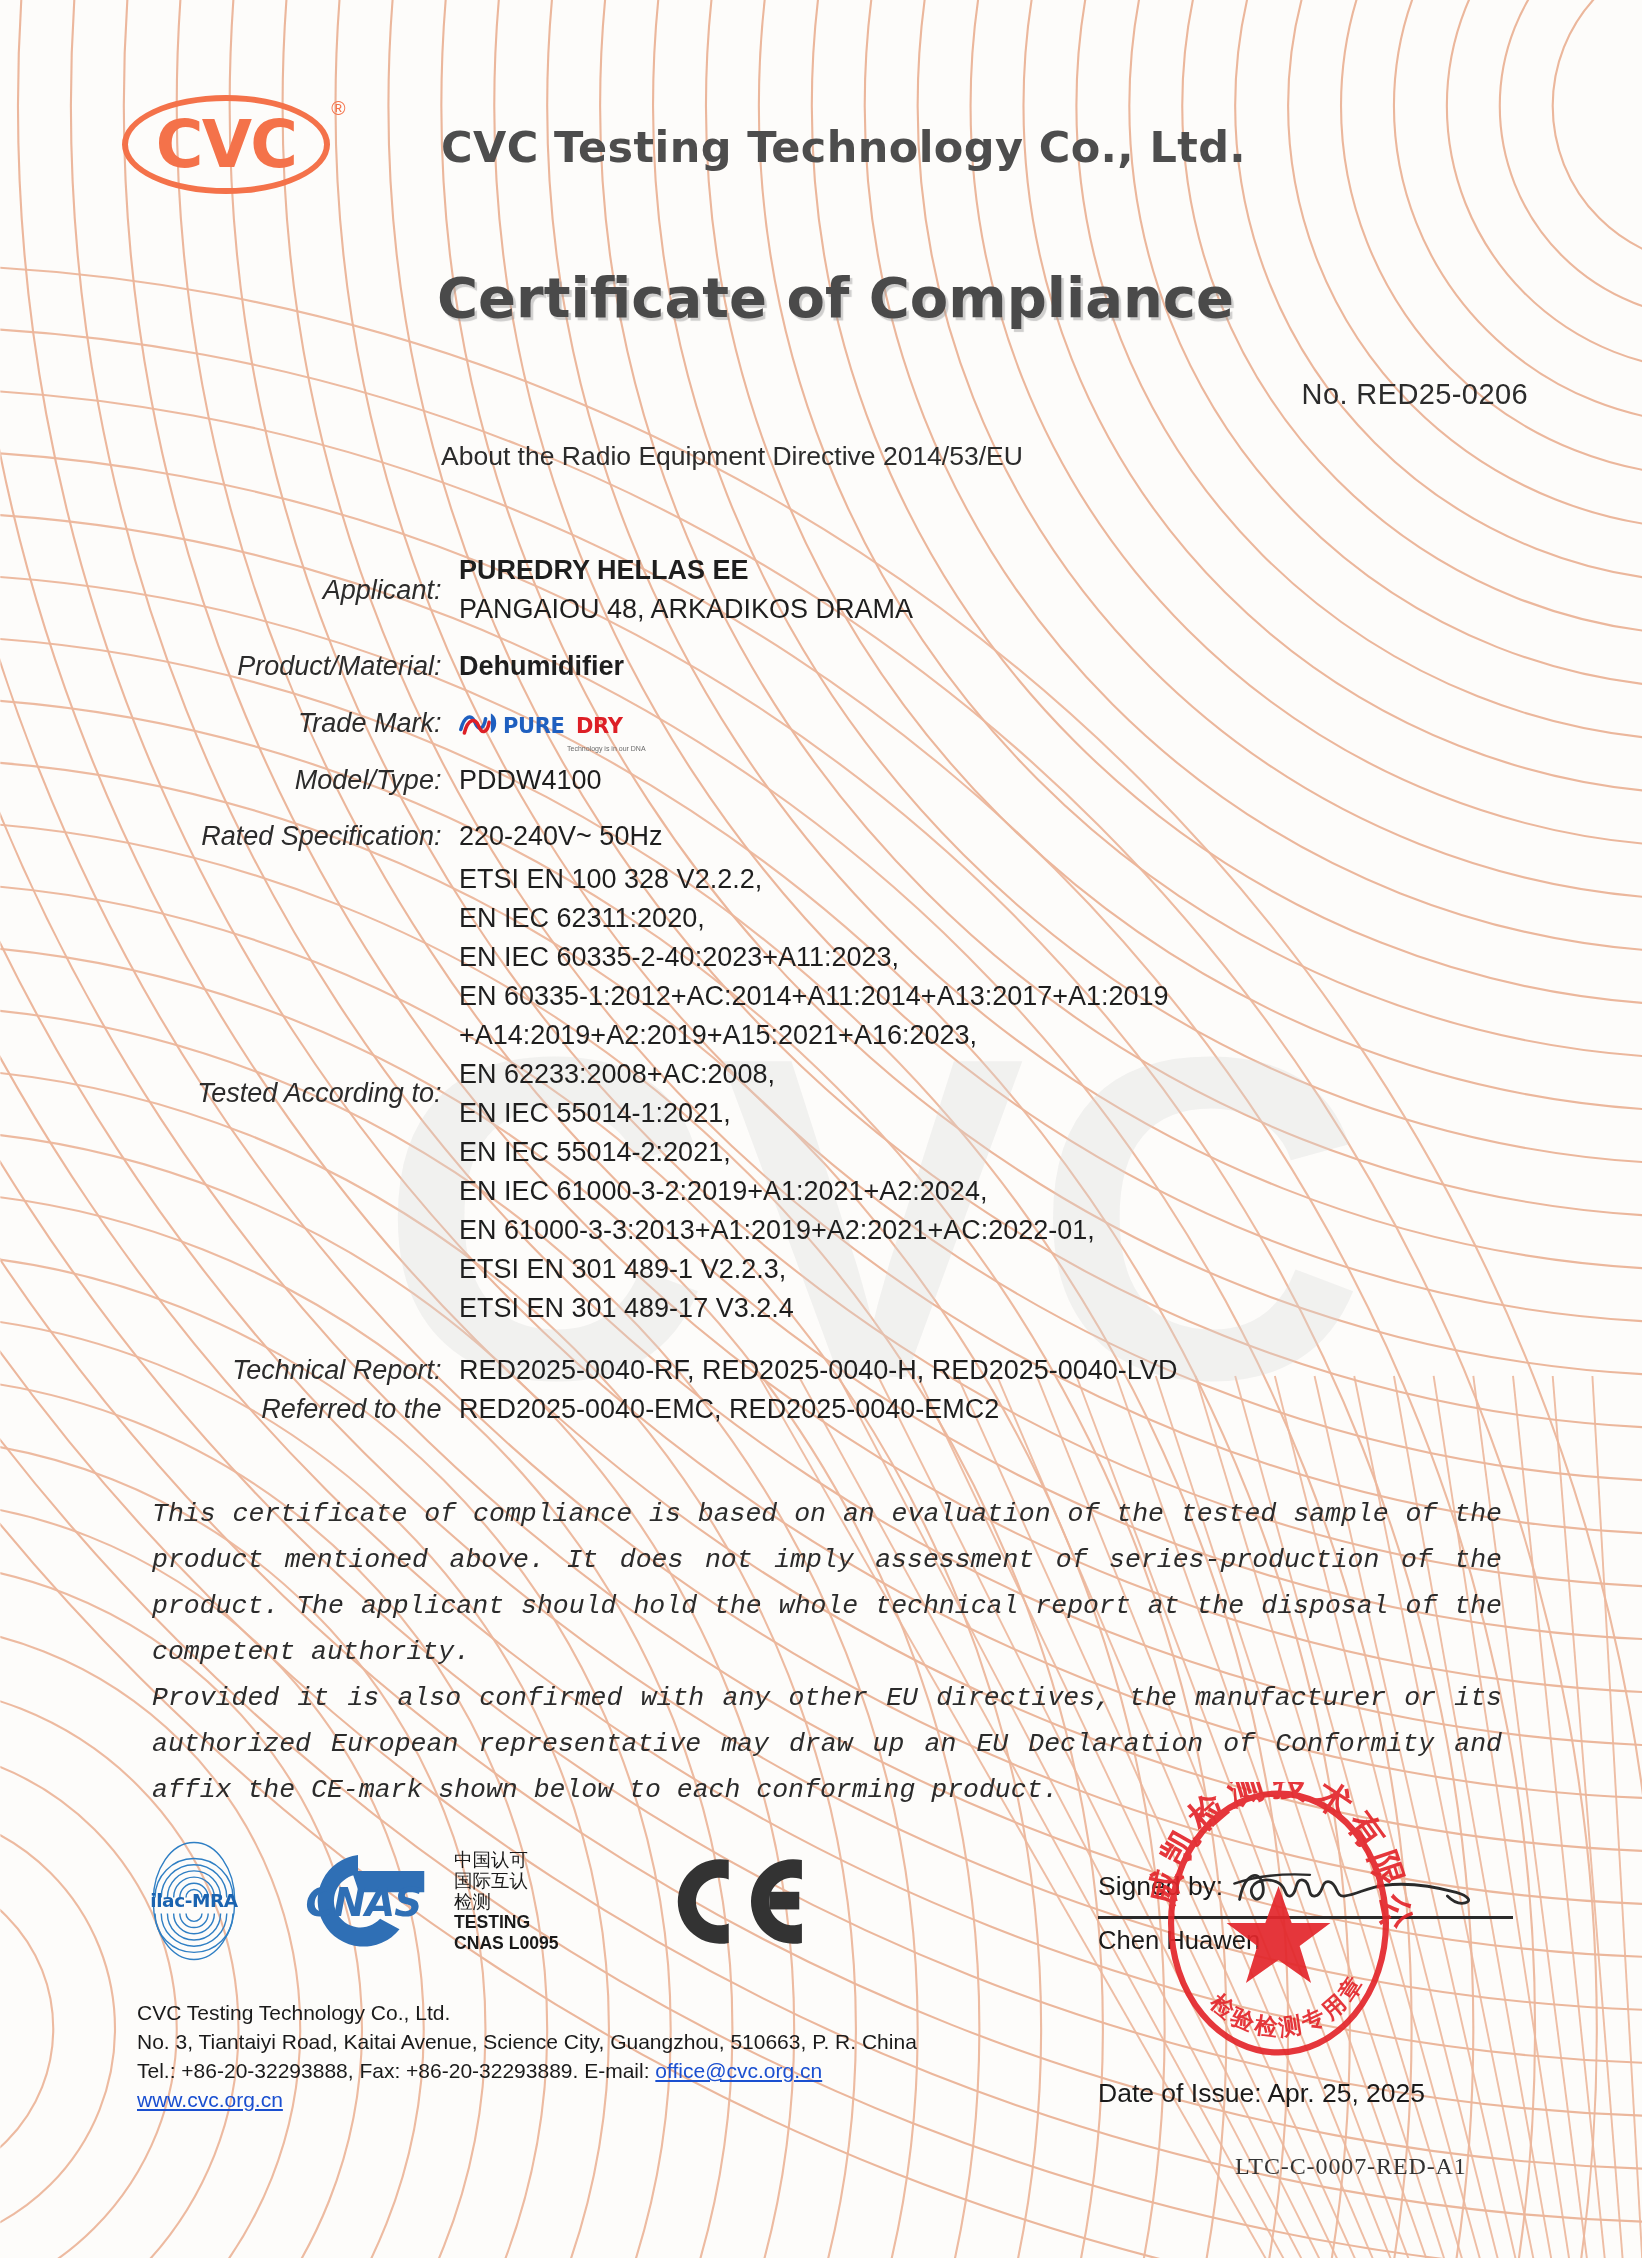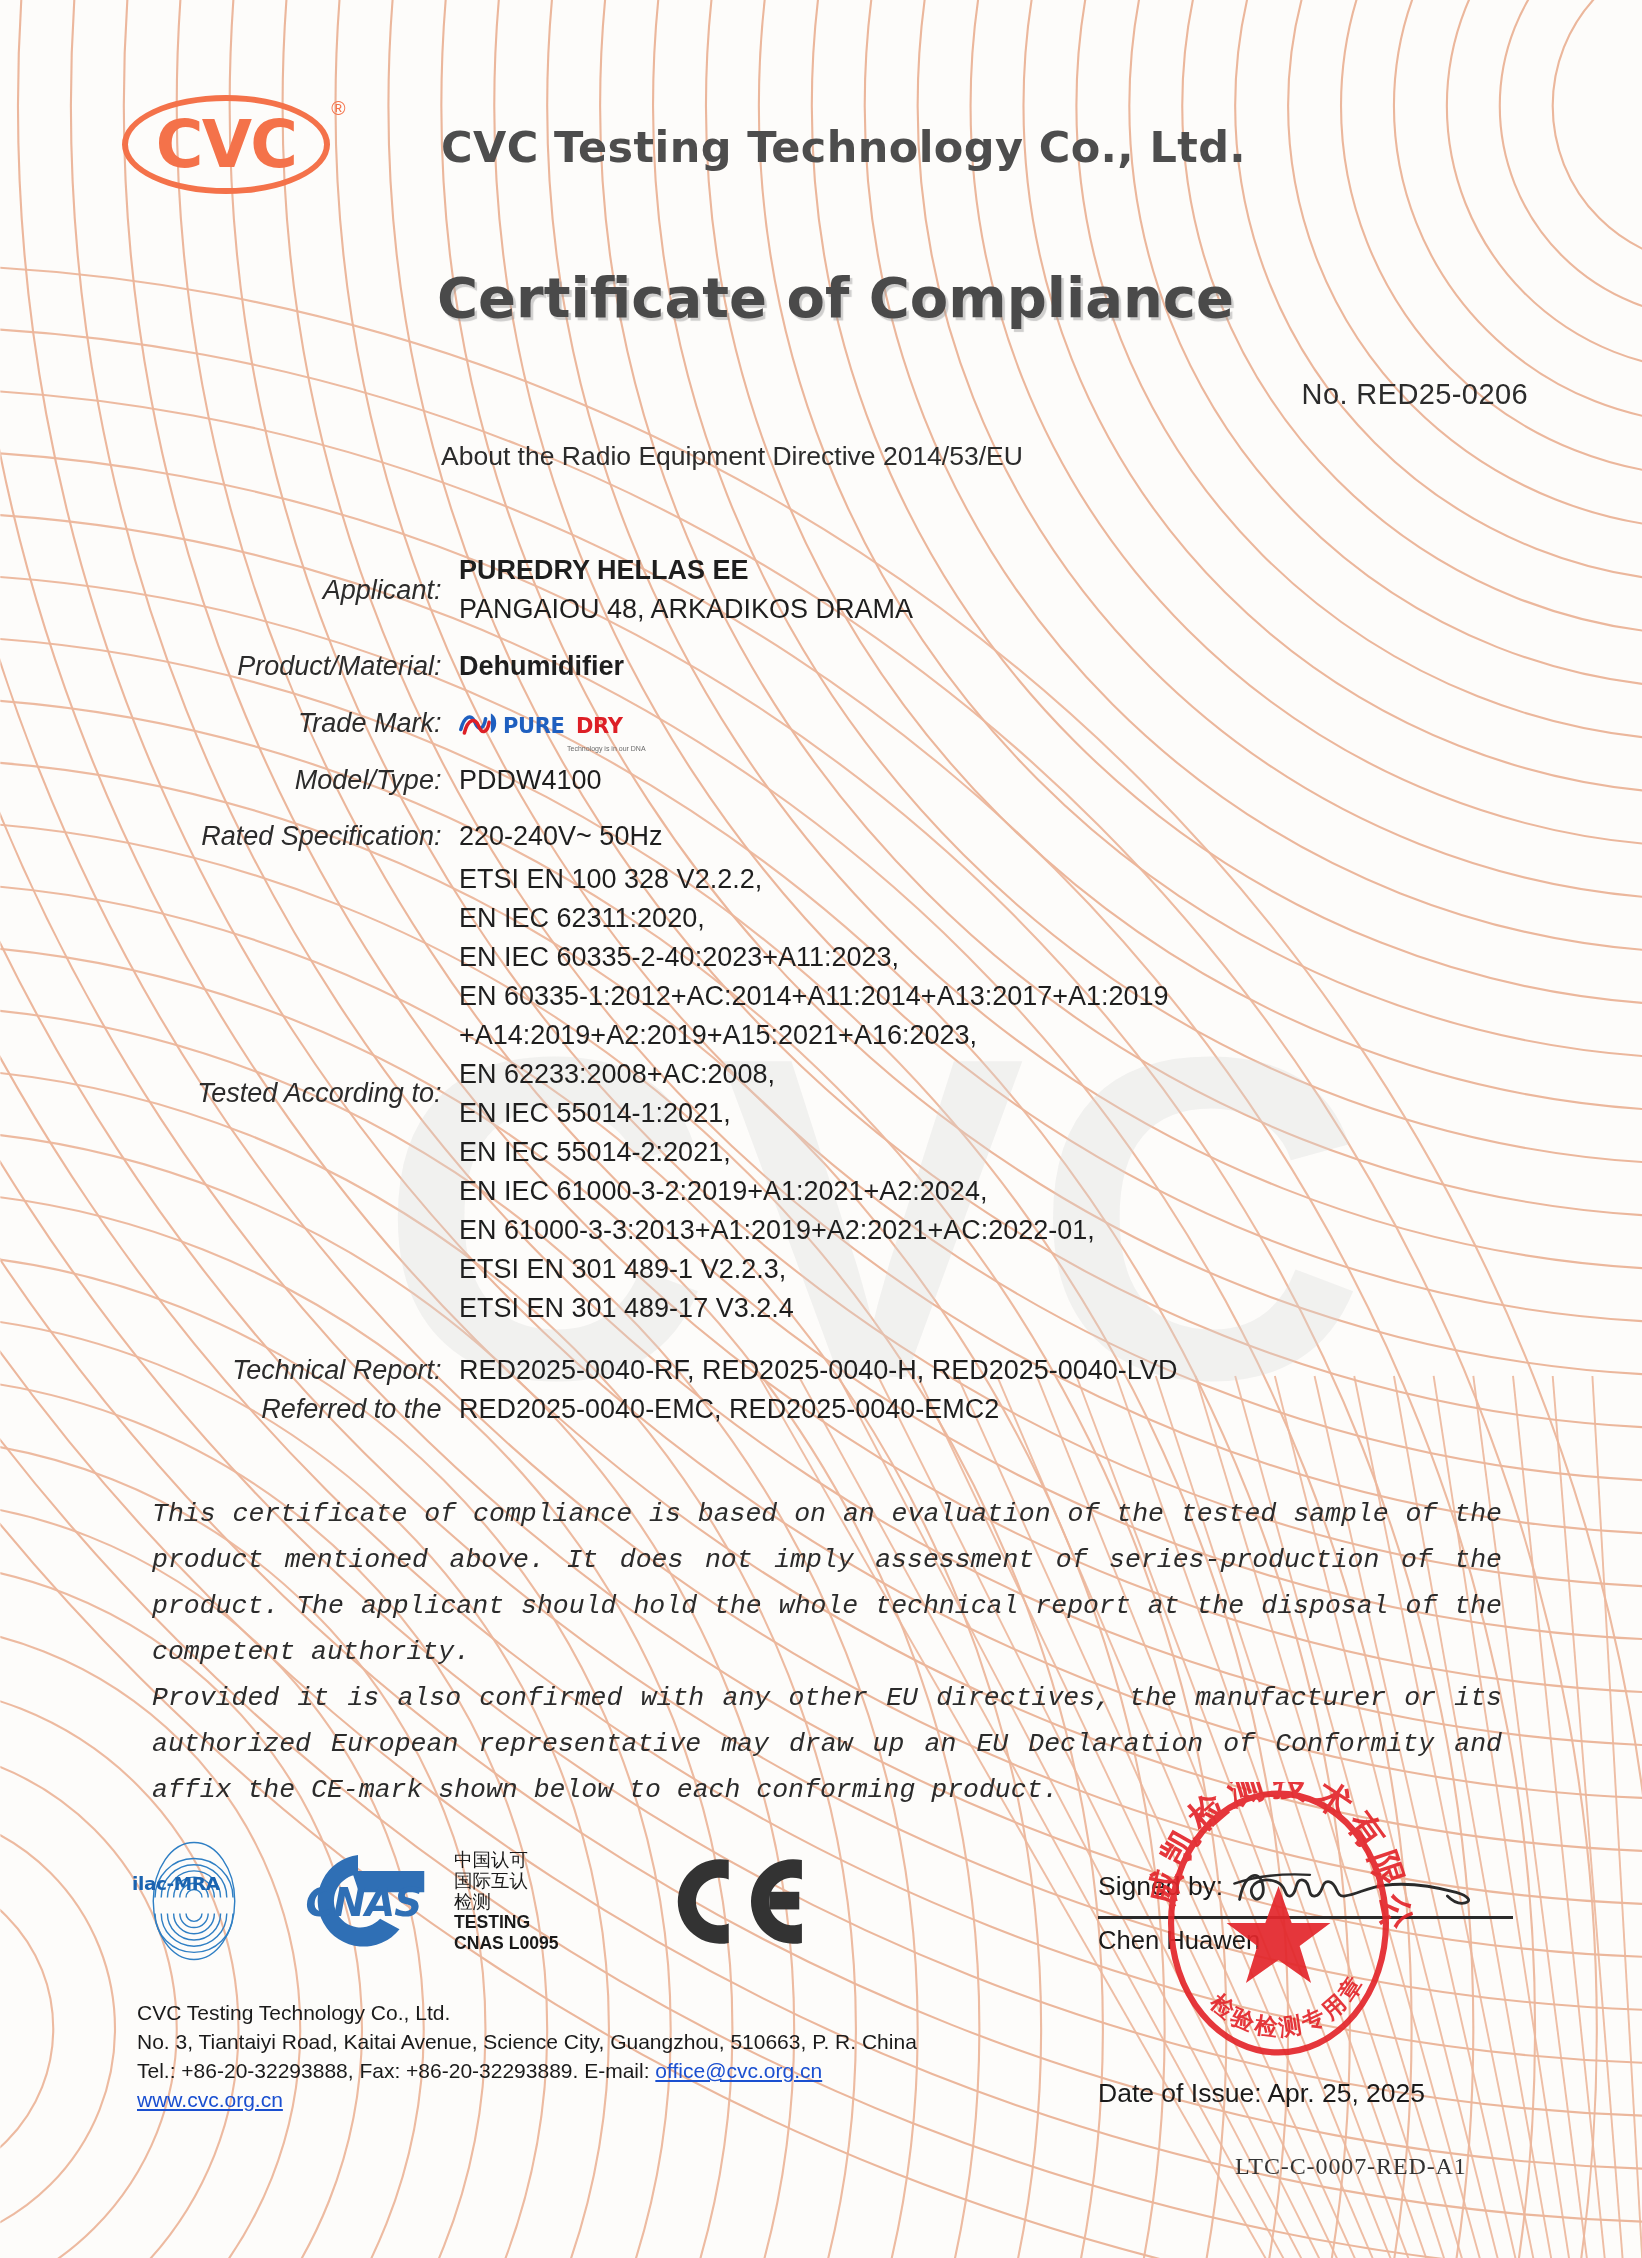--- a/index.html
+++ b/index.html
@@ -236,22 +236,23 @@
   }
   .ilac {
     position: relative;
     width: 124px;
     height: 124px;
     margin-right: 17.6px;
   }
   .ilac-text {
     position: absolute;
     left: 0;
-    top: 34px;
+    top: 51px;
     width: 124px;
+    text-align: center;
     font-family: "DejaVu Sans", sans-serif;
     font-weight: bold;
     font-size: 18.5px;
     color: #1a63b0;
     letter-spacing: -0.4px;
   }
   .cnas {
     position: relative;
     width: 168px;
     height: 106px;

